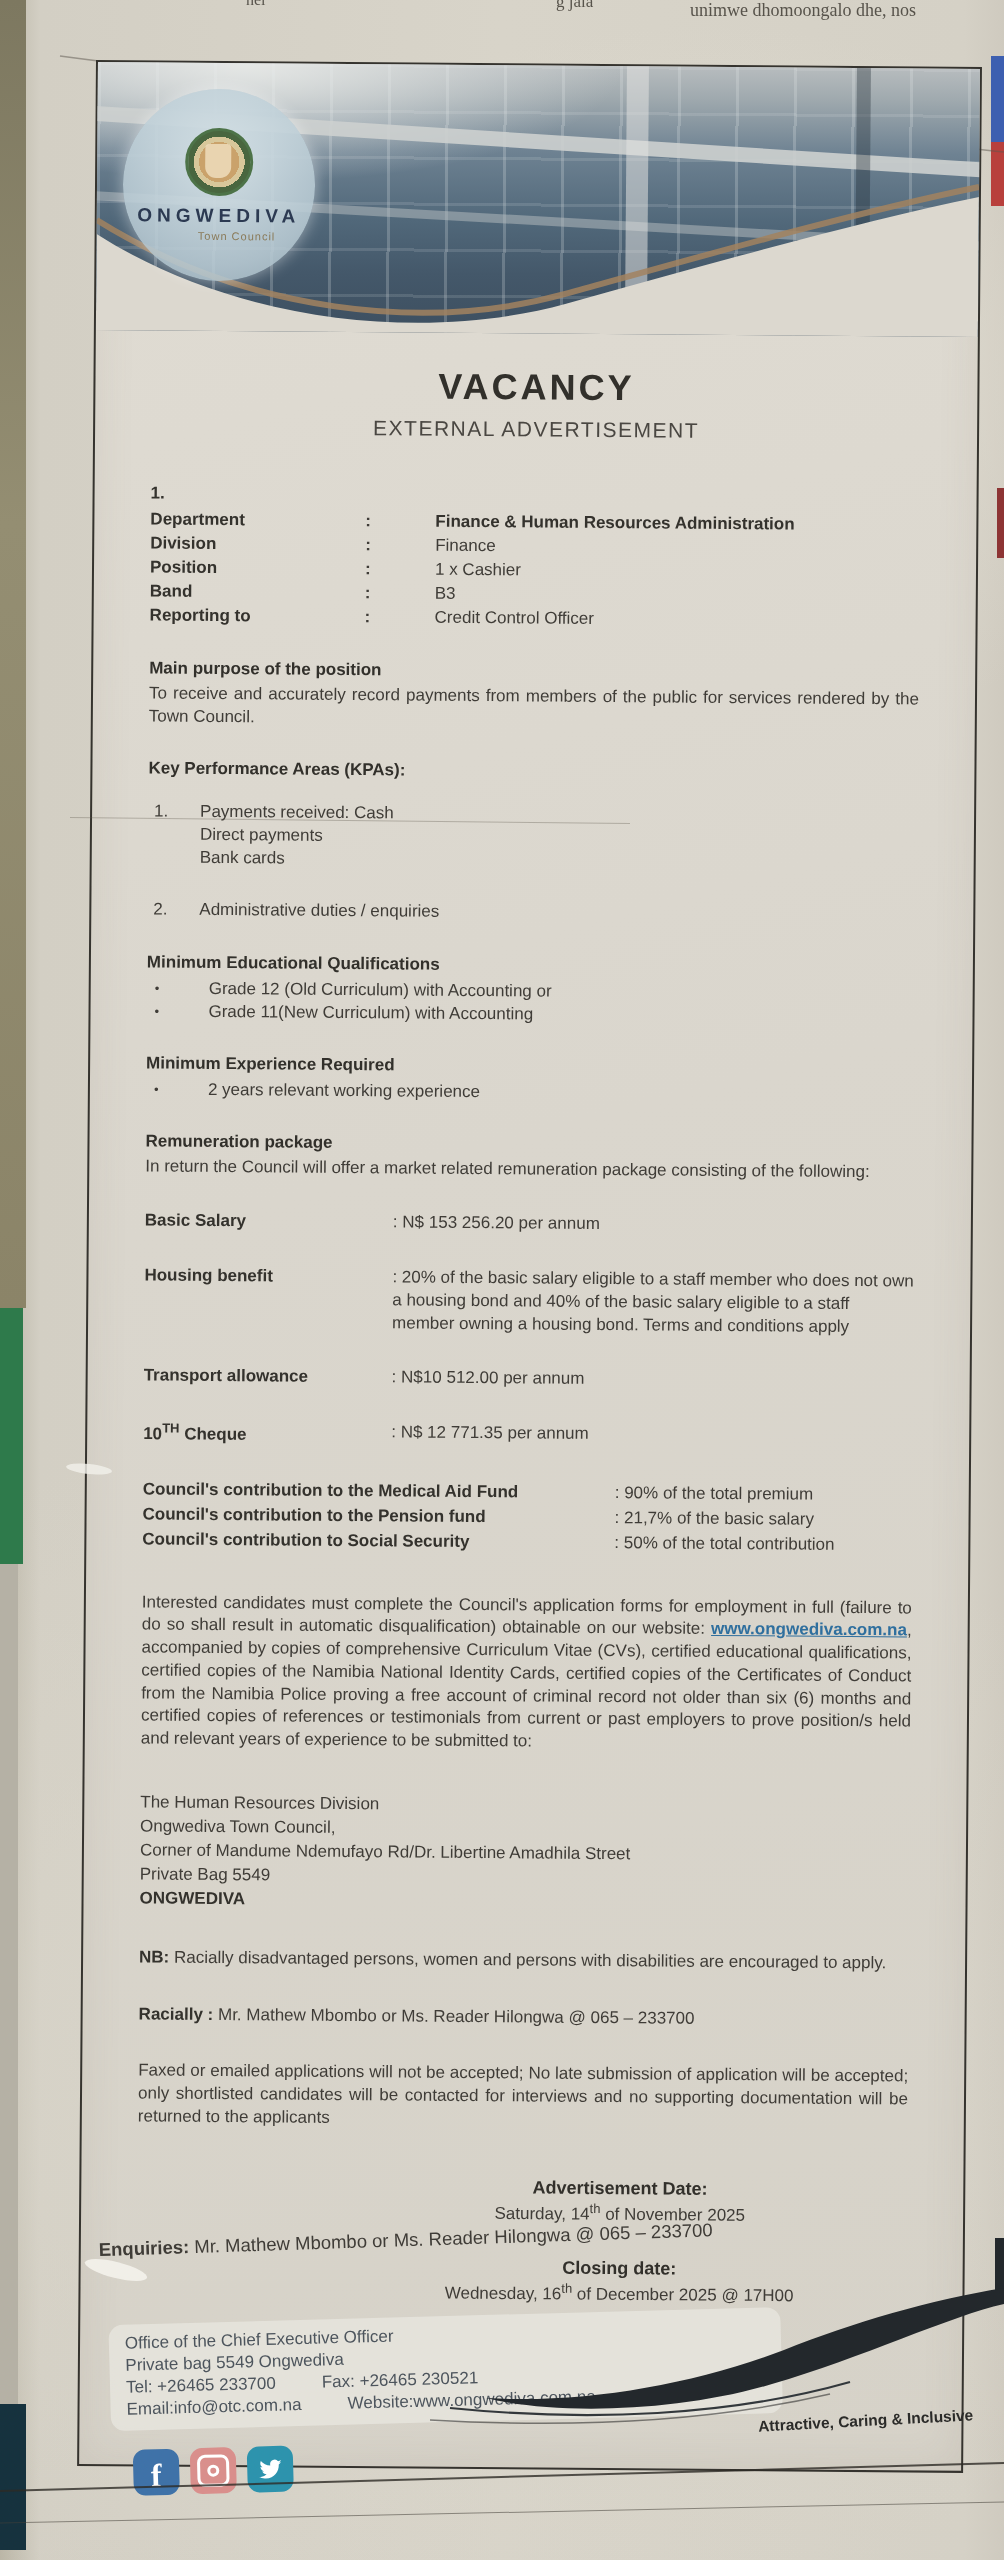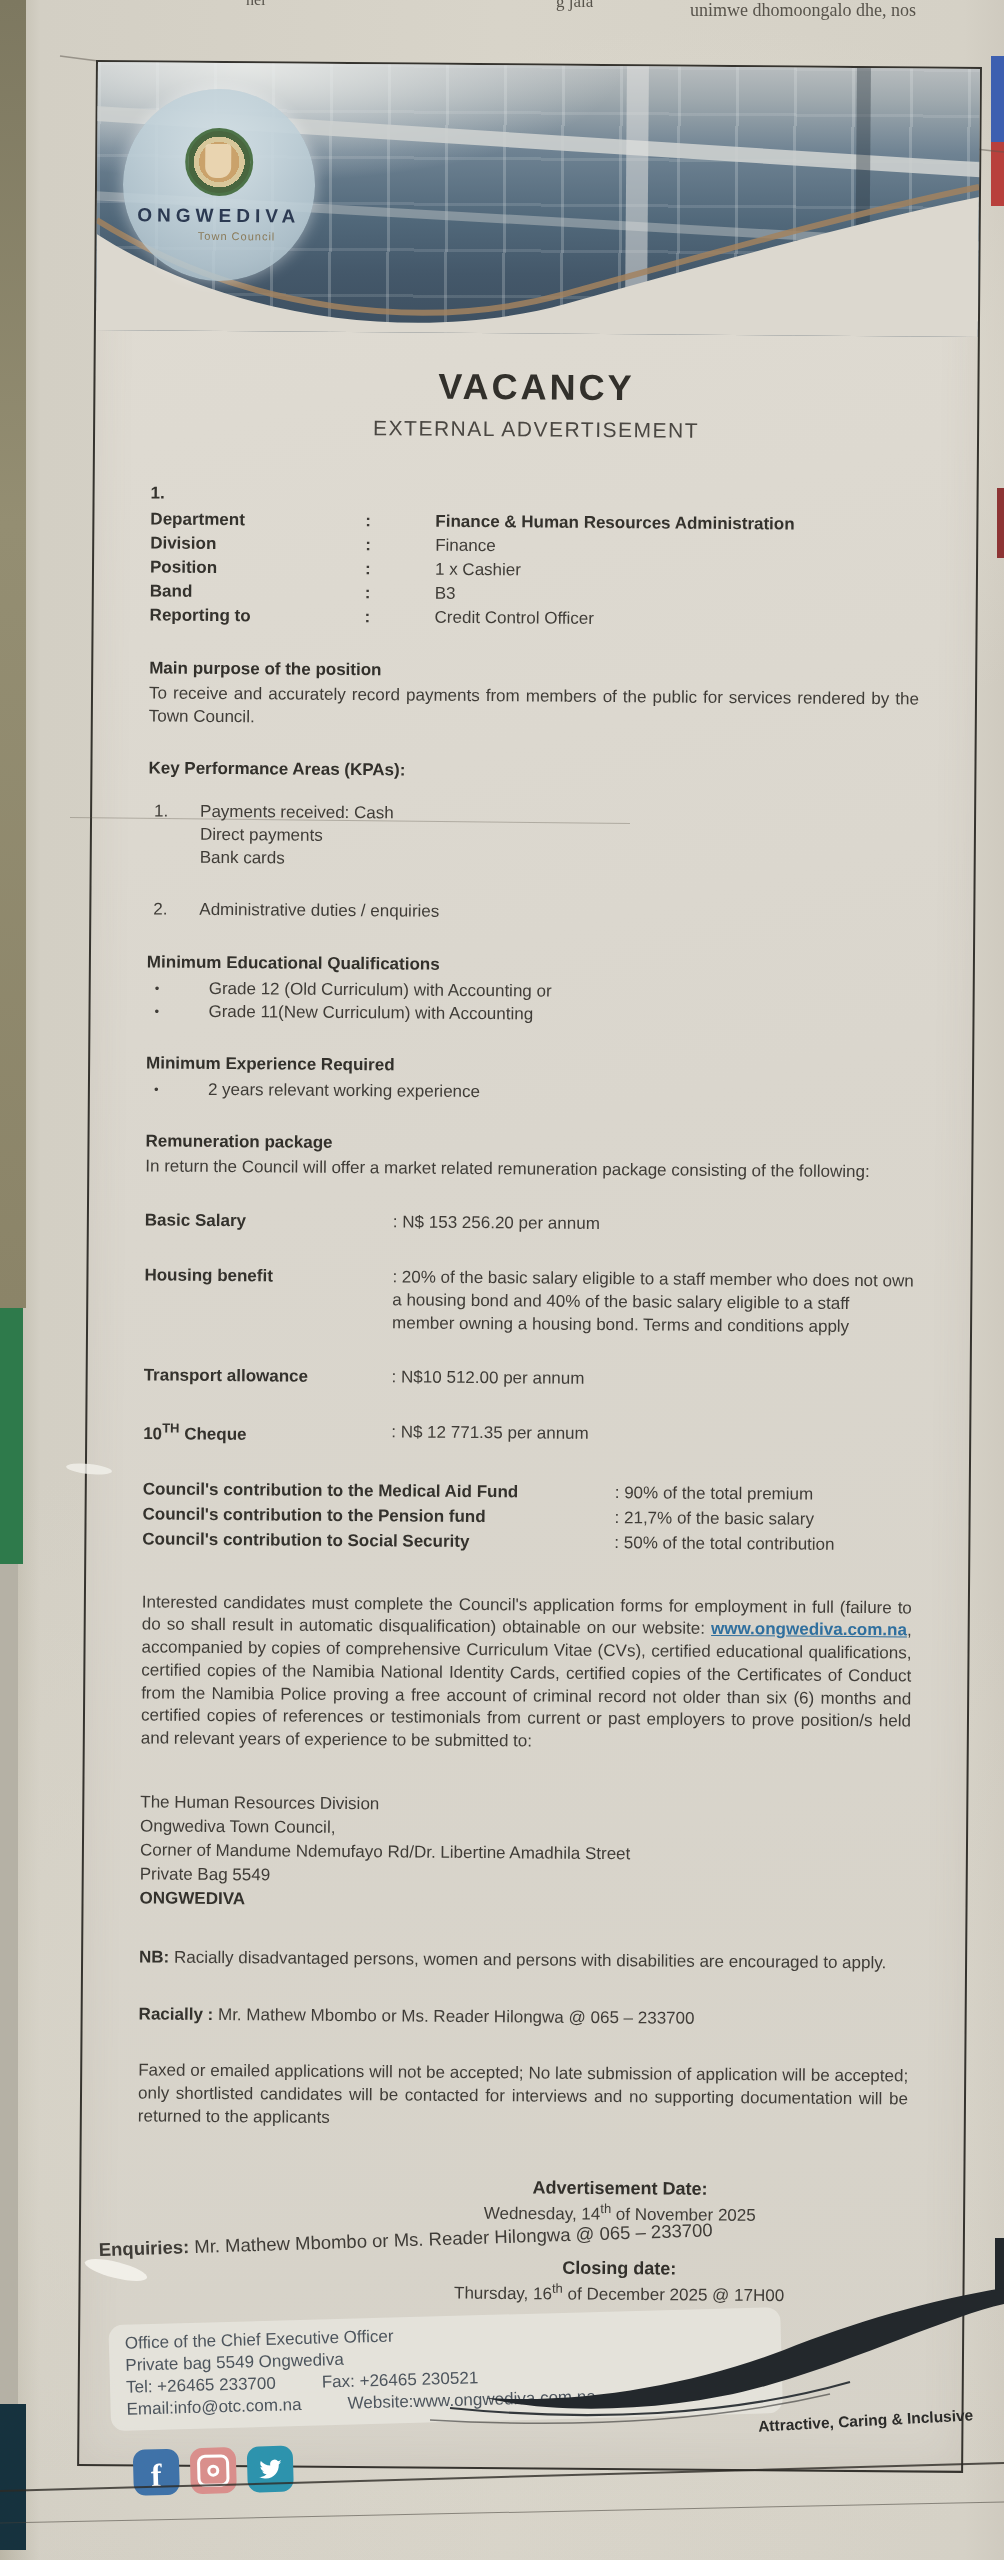--- a/index.html
+++ b/index.html
@@ -282,26 +282,26 @@
       </div>
 
       <p class="nb"><b>NB:</b><span> Racially disadvantaged persons, women and persons with disabilities are encouraged to apply.</span></p>
 
       <p class="enq"><b>Racially :</b><span> Mr. Mathew Mbombo or Ms. Reader Hilongwa @ 065 – 233700</span></p>
 
       <p class="cond">Faxed or emailed applications will not be accepted; No late submission of application will be accepted; only shortlisted candidates will be contacted for interviews and no supporting documentation will be returned to the applicants</p>
 
       <div class="dates">
         <div class="dh">Advertisement Date:</div>
-        <div><span>Wednesday, 14</span><sup>th</sup><span> of November 2025</span></div>
+        <div><span>Saturday, 14</span><sup>th</sup><span> of November 2025</span></div>
       </div>
 
       <div class="dates closing">
         <div class="dh">Closing date:</div>
-        <div><span>Thursday, 16</span><sup>th</sup><span> of December 2025 @ 17H00</span></div>
+        <div><span>Wednesday, 16</span><sup>th</sup><span> of December 2025 @ 17H00</span></div>
       </div>
 
     </div>
 
     <div class="ad-footer">
       <p class="enq-big"><b>Enquiries:</b><span> Mr. Mathew Mbombo or Ms. Reader Hilongwa @ 065 – 233700</span></p>
 
       <div class="sticker">
         <div class="row">Office of the Chief Executive Officer</div>
         <div class="row">Private bag 5549 Ongwediva</div>

